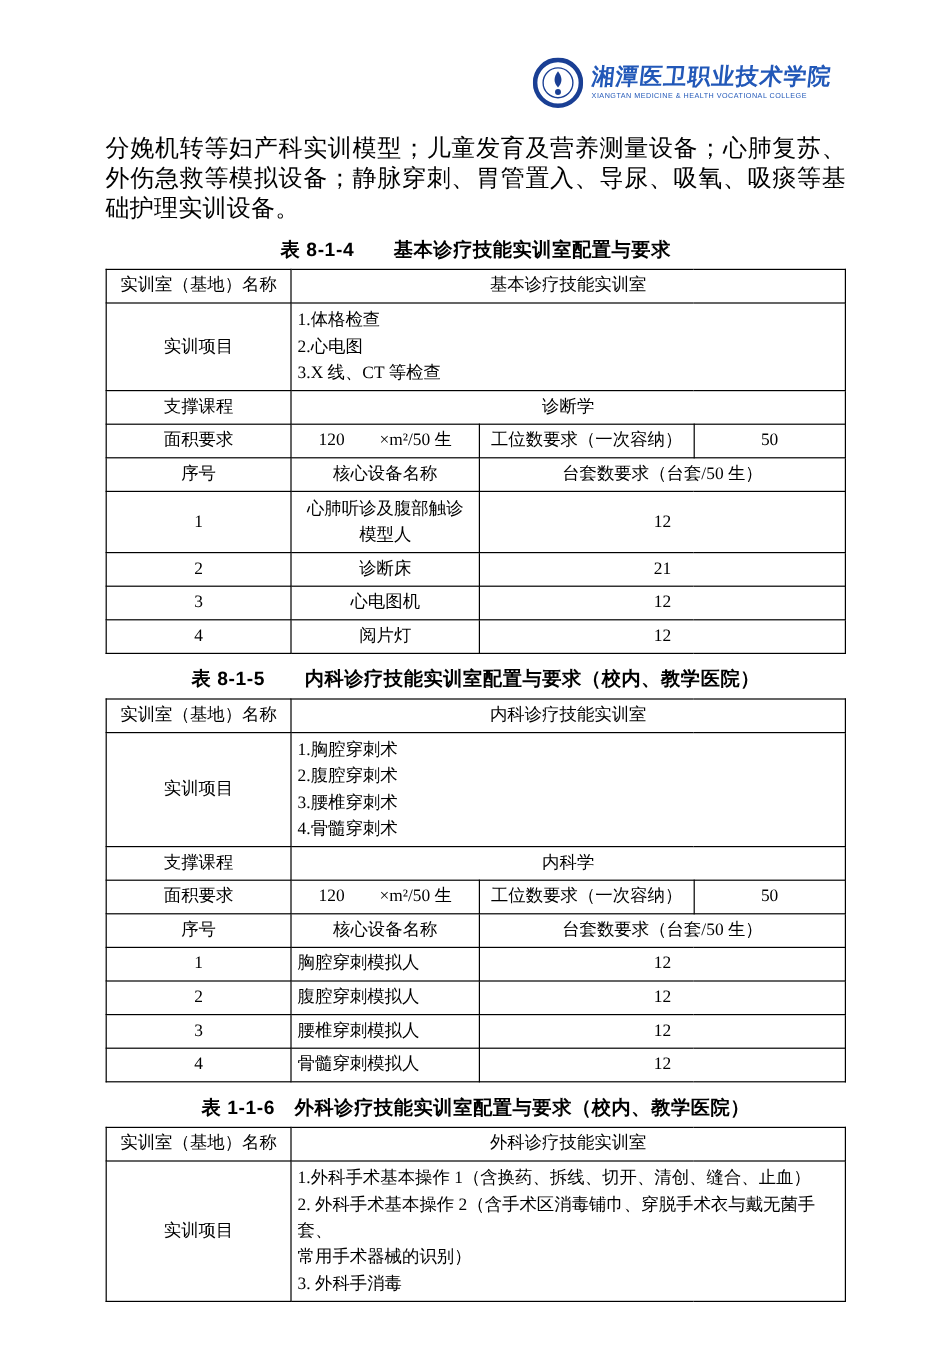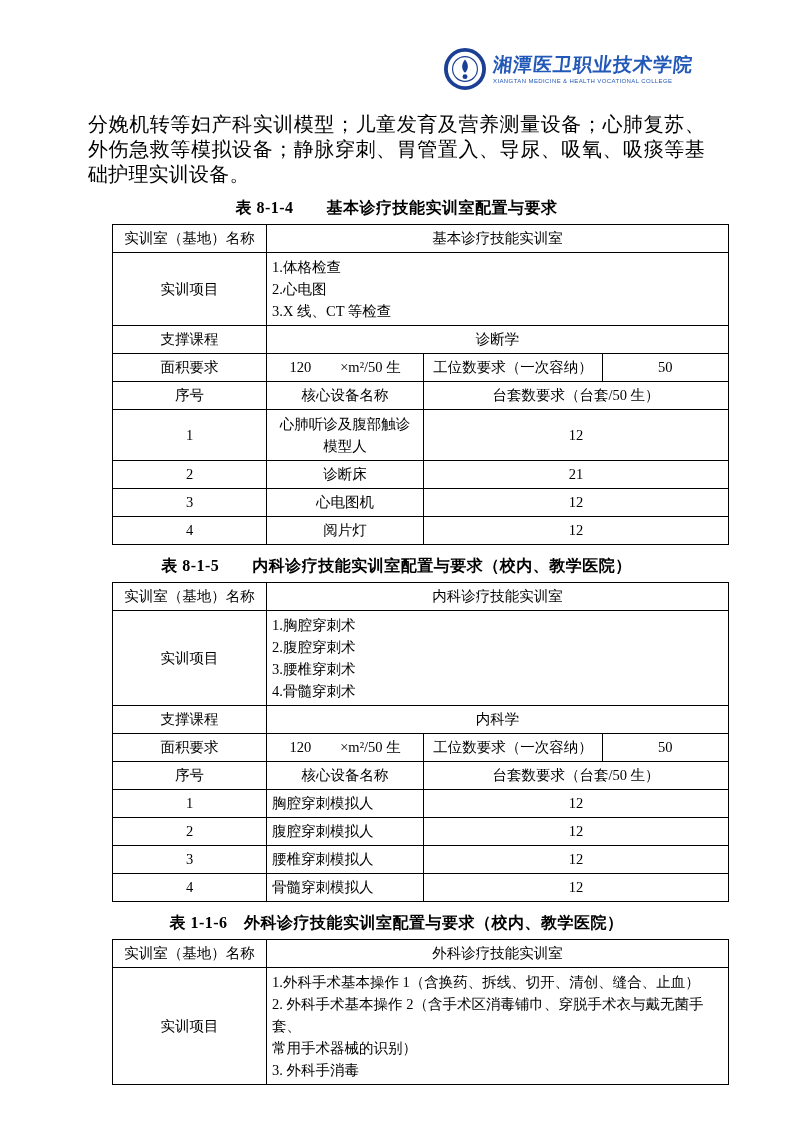--- a/index.html
+++ b/index.html
@@ -34,27 +34,27 @@
   .intro {
     margin-top:62px;
     font-size:20px; line-height:25px; text-align:justify;
     letter-spacing:0.2px;
   }
 
   
   .tbl-title {
     margin:11px 0 5px 0;
     text-align:center; font-size:16px; font-weight:700;
-    font-family:Liberation Serif, serif;
+    font-family:Liberation Sans, sans-serif;
     letter-spacing:0.5px;
   }
 
   
   table.cfg {
-    width:100%; border-collapse:collapse; table-layout:fixed;margin-left:24px;
+    width:100%; border-collapse:collapse; table-layout:fixed;
   }
   table.cfg td {
     border:1px solid #000;
     font-size:14.5px; line-height:21px;
     padding:3px 5px; vertical-align:middle;
     word-break:break-all;
   }
   td.c { text-align:center; }
   td.l { text-align:left; padding-left:9px; }
   .cell-line { line-height:22px; text-align:left;font-family:Liberation Serif, serif; }

